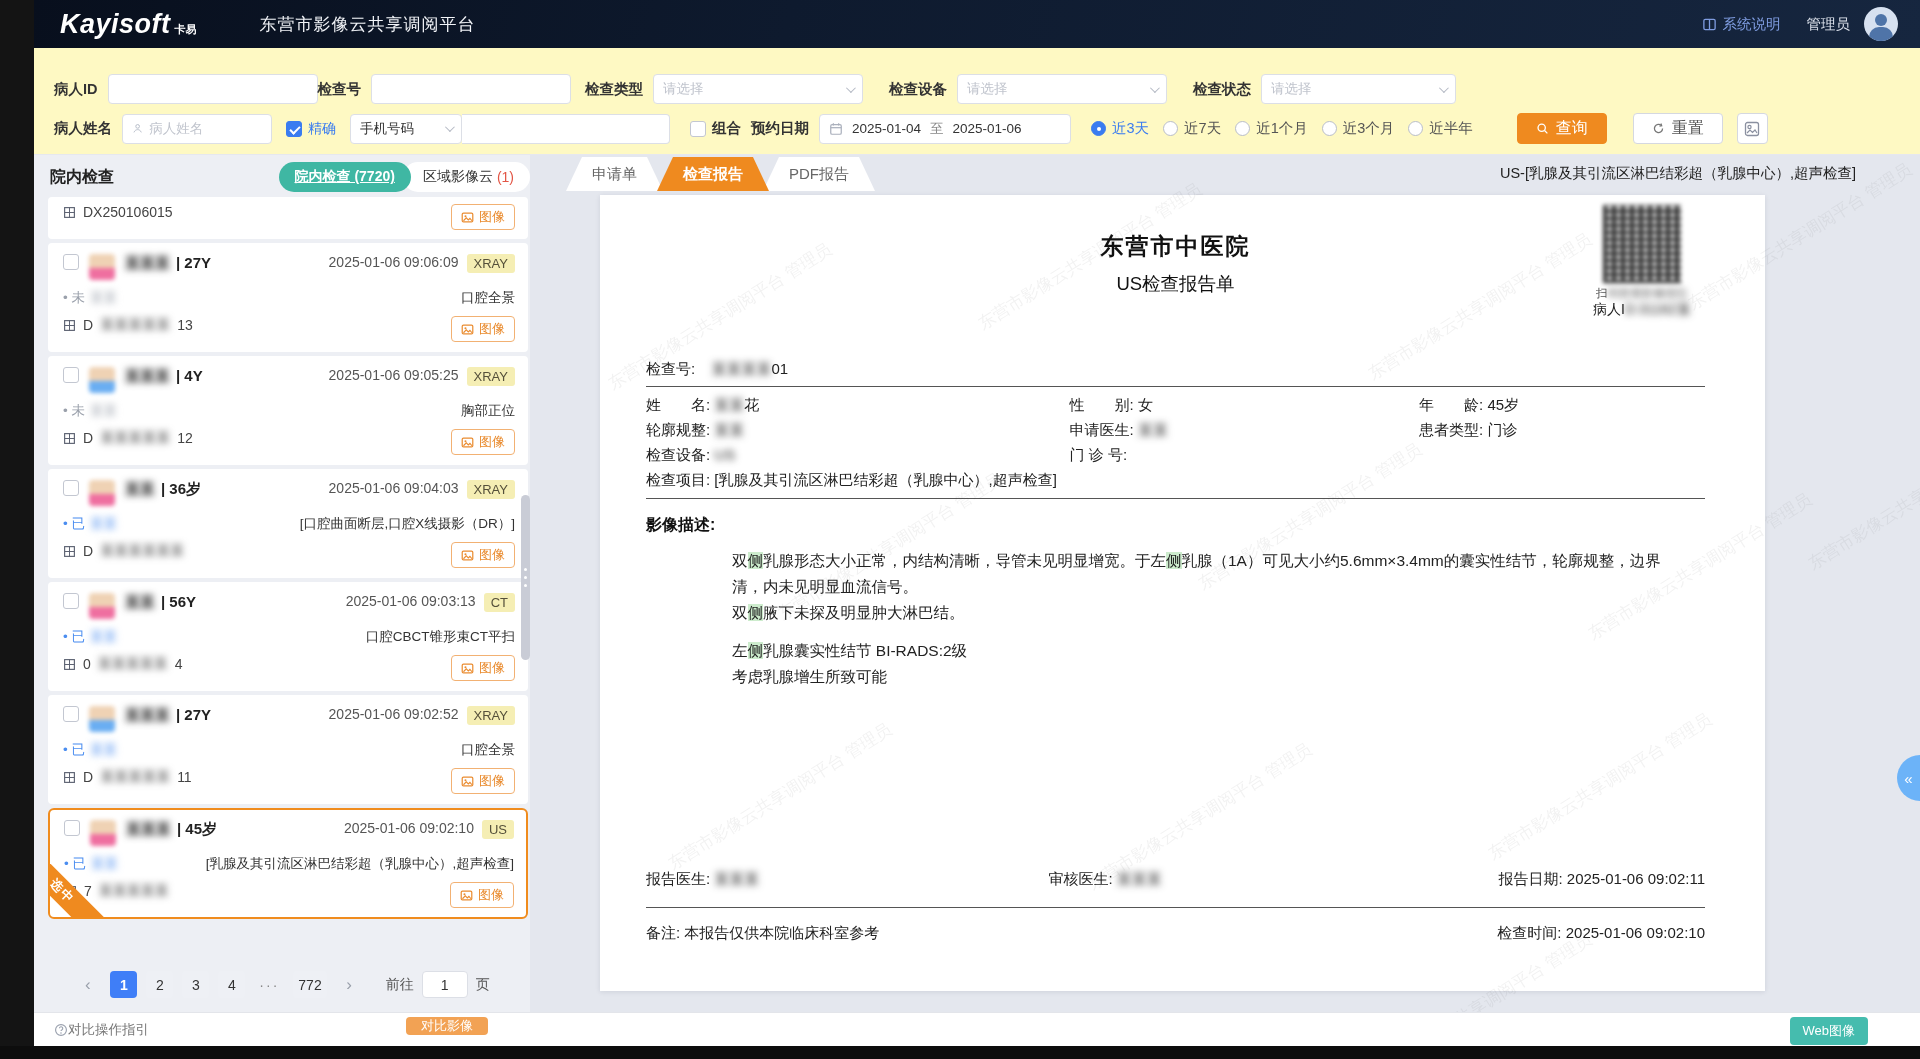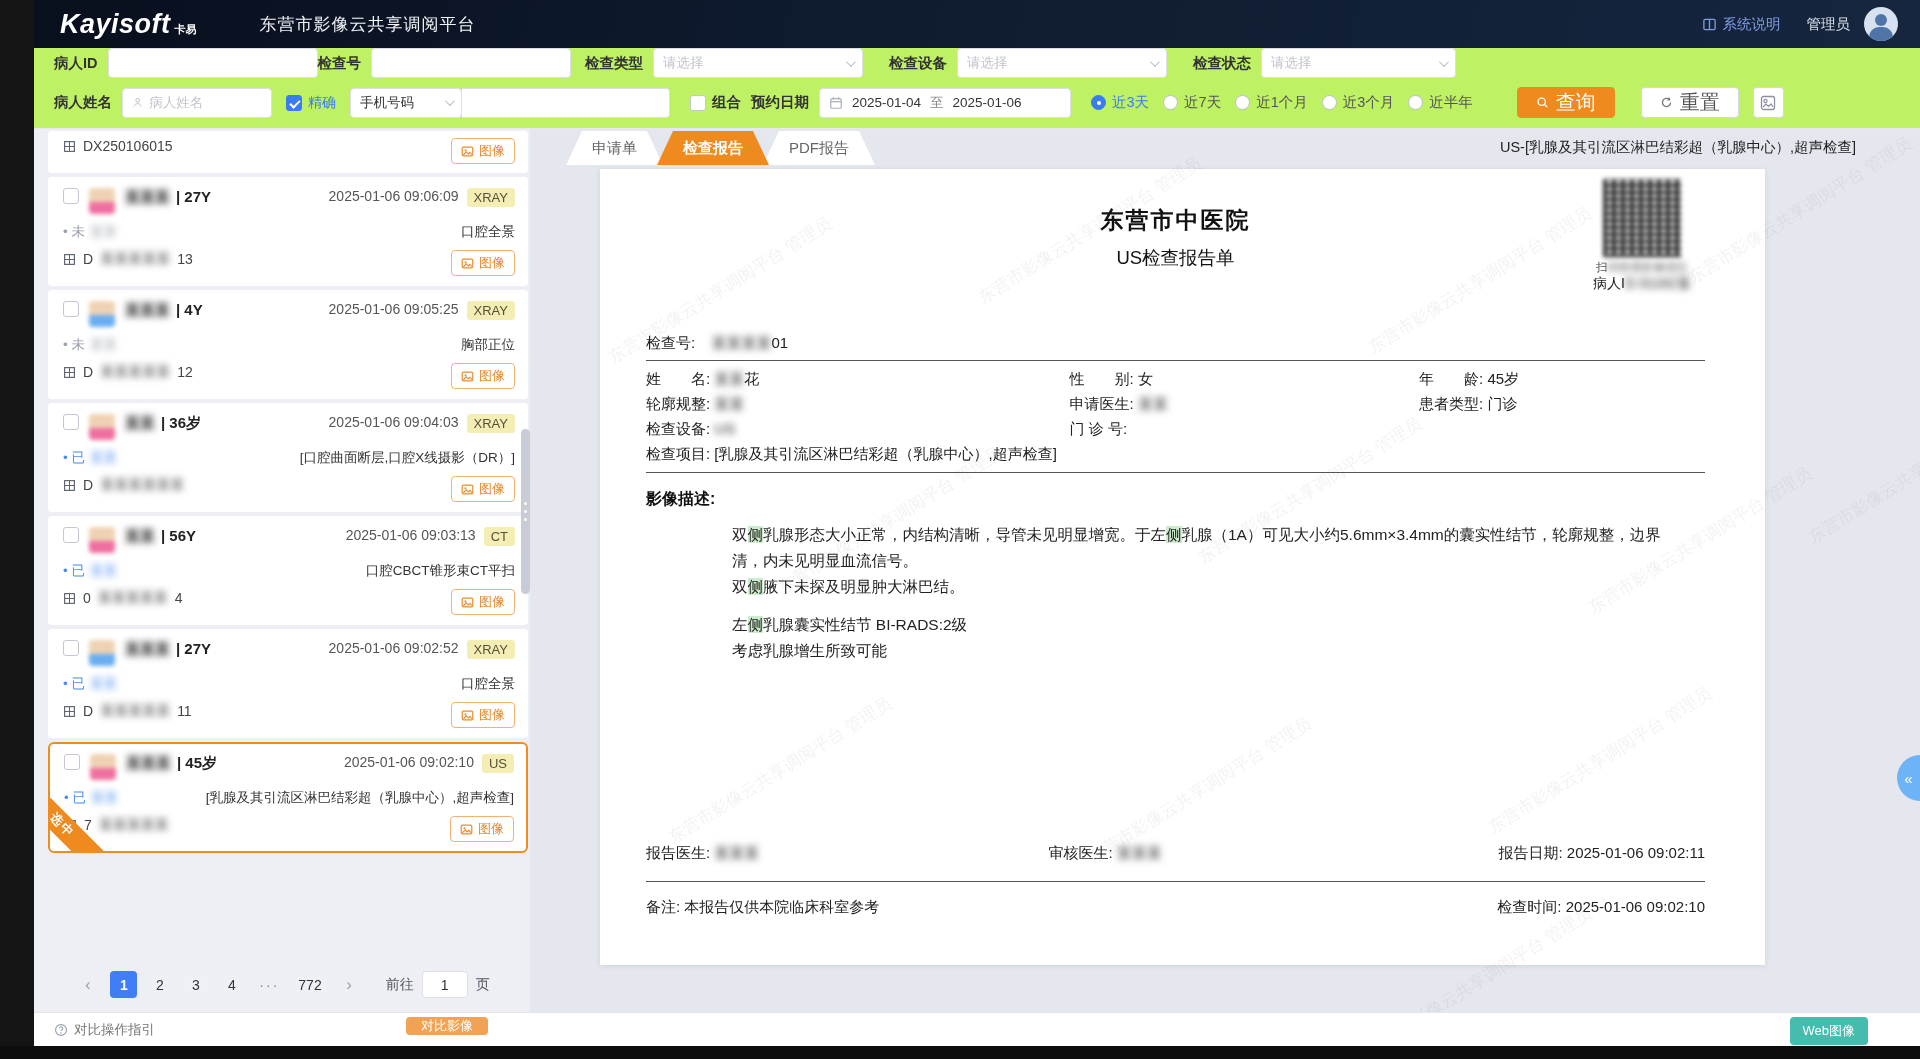--- a/index.html
+++ b/index.html
@@ -17,37 +17,37 @@
   .logo .badge { color:#fff; font-size:11px; font-weight:700; }
   .topbar .apptitle { color:#f2f4f8; font-size:17px; margin-left:63px; letter-spacing:1px; }
   .topbar .spacer { flex:1; }
   .sys-help { display:flex; align-items:center; gap:6px; color:#7f9ce0; font-size:14.5px; cursor:pointer; }
   .top-user { color:#dfe4ee; font-size:14.5px; margin:0 14px 0 26px; }
   .avatar { width:34px; height:34px; border-radius:50%; background:#d7e1f0; overflow:hidden; position:relative; filter:blur(.6px); }
   .avatar i { position:absolute; left:50%; top:7px; width:12px; height:12px; margin-left:-6px; border-radius:50%; background:#4f74a8; }
   .avatar b { position:absolute; left:50%; top:20px; width:24px; height:16px; margin-left:-12px; border-radius:10px 10px 0 0; background:#4f74a8; }
 
   
-  .filterbar { background:#bef264; padding:0 18px 10px 20px; display:flex; flex-direction:column; gap:9px; flex:0 0 77px; border-bottom:1px solid #e6e8ee; }
+  .filterbar { background:#fef9c3; padding:26px 18px 10px 20px; display:flex; flex-direction:column; gap:9px; flex:0 0 77px; border-bottom:1px solid #e6e8ee; }
   .frow { display:flex; align-items:center; }
   .flabel { font-size:14.5px; font-weight:700; color:#333; white-space:nowrap; }
   .tbox { height:30px; border:1px solid #dcdfe6; border-radius:4px; background:#fff; display:flex; align-items:center; padding:0 9px; font-size:13.5px; color:#333; }
   input.raw { border:none; outline:none; font-size:13.5px; width:100%; background:transparent; font-family:inherit; }
   input.raw::placeholder { color:#c0c4cd; }
   .sel { justify-content:space-between; color:#c0c4cd; cursor:pointer; }
   .sel .val { color:#c0c4cd; }
   .sel .val.dark { color:#333; }
   .chev { width:7px; height:7px; border-right:1.5px solid #b4b9c4; border-bottom:1.5px solid #b4b9c4; transform:rotate(45deg) translateY(-2px); flex:0 0 auto; }
   .cbx { width:16px; height:16px; border:1px solid #c3c7d1; border-radius:3px; background:#fff; position:relative; cursor:pointer; flex:0 0 auto; }
   .cbx.on { background:#3a7cf0; border-color:#3a7cf0; }
   .cbx.on::after { content:""; position:absolute; left:5px; top:2px; width:4px; height:8px; border-right:2px solid #fff; border-bottom:2px solid #fff; transform:rotate(45deg); }
   .radio { width:15px; height:15px; border:1px solid #b9bec9; border-radius:50%; background:#fff; position:relative; cursor:pointer; flex:0 0 auto; }
   .radio.on { background:#3a7cf0; border-color:#3a7cf0; }
   .radio.on::after { content:""; position:absolute; left:4.5px; top:4.5px; width:4px; height:4px; background:#fff; border-radius:50%; }
-  .qbtn { height:31px; border-radius:4px; display:flex; align-items:center; gap:7px; padding:0 18px; font-size:20px; cursor:pointer; }
+  .qbtn { height:31px; border-radius:4px; display:flex; align-items:center; gap:7px; padding:0 18px; font-size:16px; cursor:pointer; }
   .qbtn.primary { background:#ef8a1f; color:#fff; border:1px solid #ef8a1f; }
   .qbtn.ghost { background:#fff; color:#555; border:1px solid #d5d8e0; }
   .iconbtn { width:31px; height:31px; border:1px solid #d5d8e0; border-radius:4px; background:#fff; display:flex; align-items:center; justify-content:center; cursor:pointer; }
 
   
   .content { flex:1; display:flex; min-height:0; }
   .sidebar { width:496px; flex:0 0 496px; background:#edeff4; display:flex; flex-direction:column; position:relative; }
   .sb-head { height:40px; display:flex; align-items:center; padding:6px 0 2px 16px; }
   .sb-title { font-size:16px; font-weight:700; color:#222; }
   .sb-tabs { margin-left:auto; display:flex; align-items:center; }
@@ -126,21 +126,21 @@
   .hl { background:#cdeccd; }
   .rp-footer { position:absolute; left:46px; right:60px; bottom:48px; font-size:15px; color:#222; }
   .docrow { display:flex; align-items:baseline; padding-bottom:11px; }
   .docrow .d1 { width:38%; } .docrow .d2 { flex:1; }
   .docrow .d3, .remrow .r2 { margin-left:auto; white-space:nowrap; }
   .remrow { display:flex; align-items:baseline; padding-top:9px; }
   .lblgap { display:inline-block; min-width:8px; }
 
   
   .bottombar { flex:0 0 34px; background:#fff; border-top:1px solid #e3e5ea; display:flex; align-items:center; position:relative; z-index:20; }
-  .guide { display:flex; align-items:center; gap:6px; color:#777; font-size:13.5px; margin-left:20px; }
+  .guide { display:flex; align-items:center; color:#777; font-size:13.5px; margin-left:20px; }
   .cmpbtn { position:absolute; left:372px; top:4px; background:#f2a254; color:#fff; border:none; border-radius:4px; font-size:13px; padding:0 15px; cursor:pointer; font-family:inherit; }
   .webbtn { position:absolute; right:52px; top:4px; background:#45bcae; color:#fff; border:none; border-radius:4px; font-size:13px; padding:5px 13px; cursor:pointer; font-family:inherit; }
 
   .float-collapse { position:absolute; right:0; top:755px; width:23px; height:46px; background:#6cb3f8; border-radius:23px 0 0 23px; color:#fff; display:flex; align-items:center; justify-content:center; font-size:15px; z-index:40; cursor:pointer; }
 
   .ml6{margin-left:6px;} .ml10{margin-left:10px;} .ml14{margin-left:14px;} .ml20{margin-left:20px;} .ml26{margin-left:26px;}
   .w210{width:210px;} .w200{width:200px;} .w195{width:195px;}
 </style>
 </head>
 <body>
@@ -260,20 +260,30 @@
               <circle cx="5.5" cy="6" r="1.6" fill="none" stroke="#8a90a0" stroke-width="1.2"></circle>
               <path d="M3 12l3-3 2.5 2.5L11 9l2 3" fill="none" stroke="#8a90a0" stroke-width="1.2"></path>
             </svg>
         </span>
       </div>
     </div>
 
     <div class="content">
 
       <aside class="sidebar">
+        <div class="sb-head">
+          <span class="sb-title">院内检查</span>
+          <div class="sb-tabs">
+            <span class="pill teal">院内检查 (7720)</span>
+            <span class="pill white">
+              <span>区域影像云</span>
+              <span class="cnt">(1)</span>
+            </span>
+          </div>
+        </div>
 
         <div class="sb-list">
 
           <div class="card partial">
             <div class="crow">
               <span class="cexam">
                 <svg width="13" height="13" viewBox="0 0 16 16">
                     <rect x="2" y="2" width="12" height="12" fill="none" stroke="#5a6070" stroke-width="1.4"></rect>
                     <line x1="2" y1="8" x2="14" y2="8" stroke="#5a6070" stroke-width="1.2"></line>
                     <line x1="8" y1="2" x2="8" y2="14" stroke="#5a6070" stroke-width="1.2"></line>

